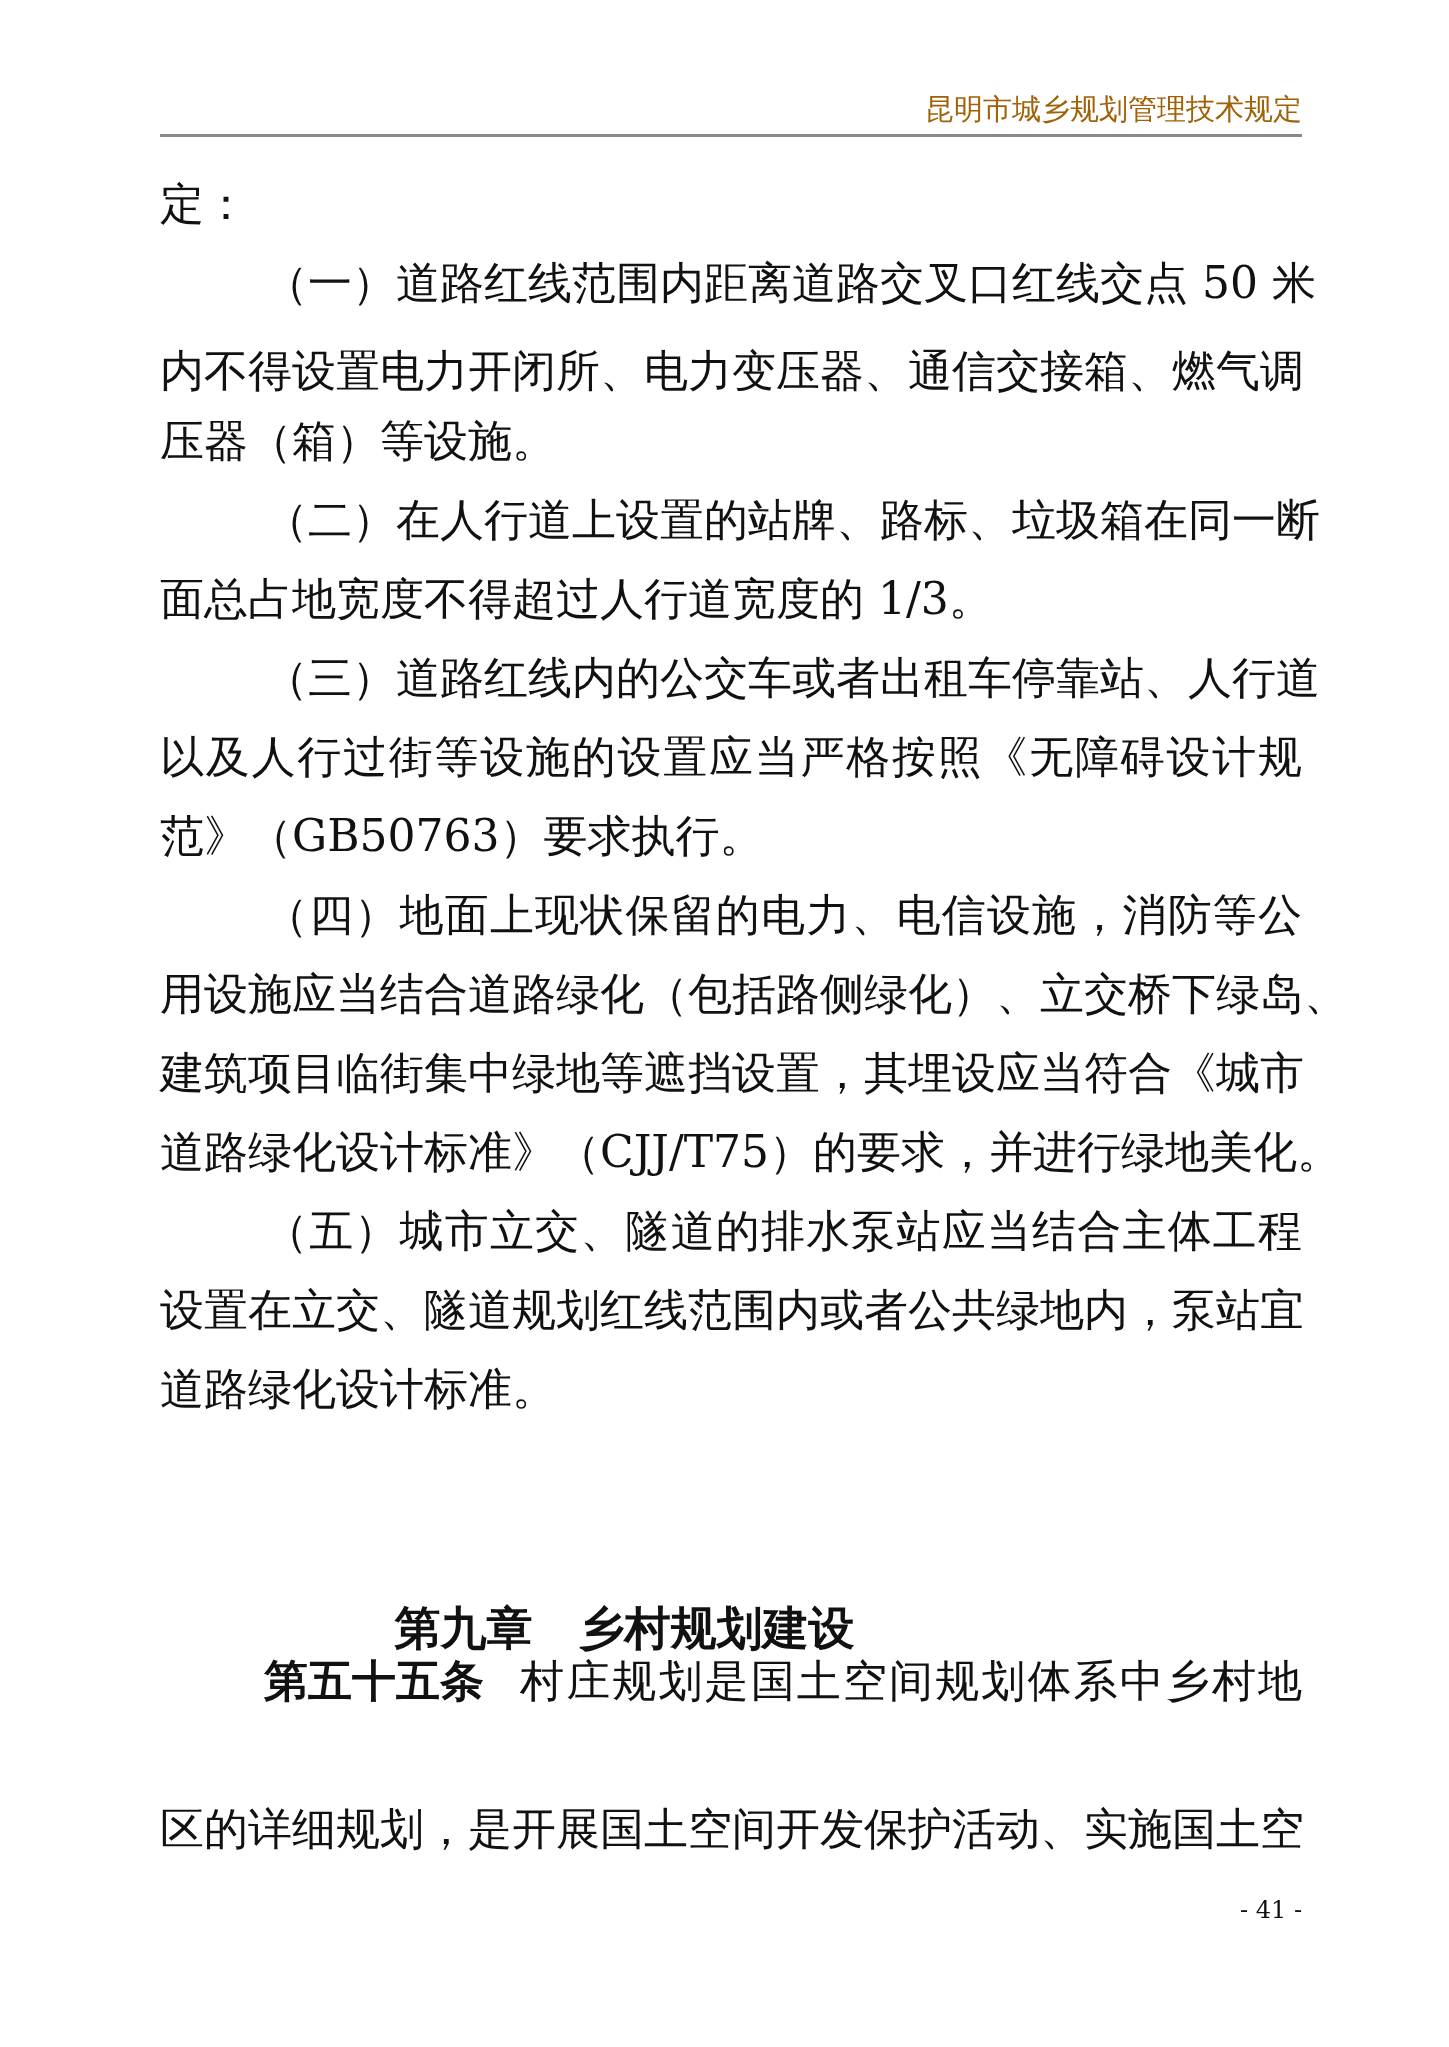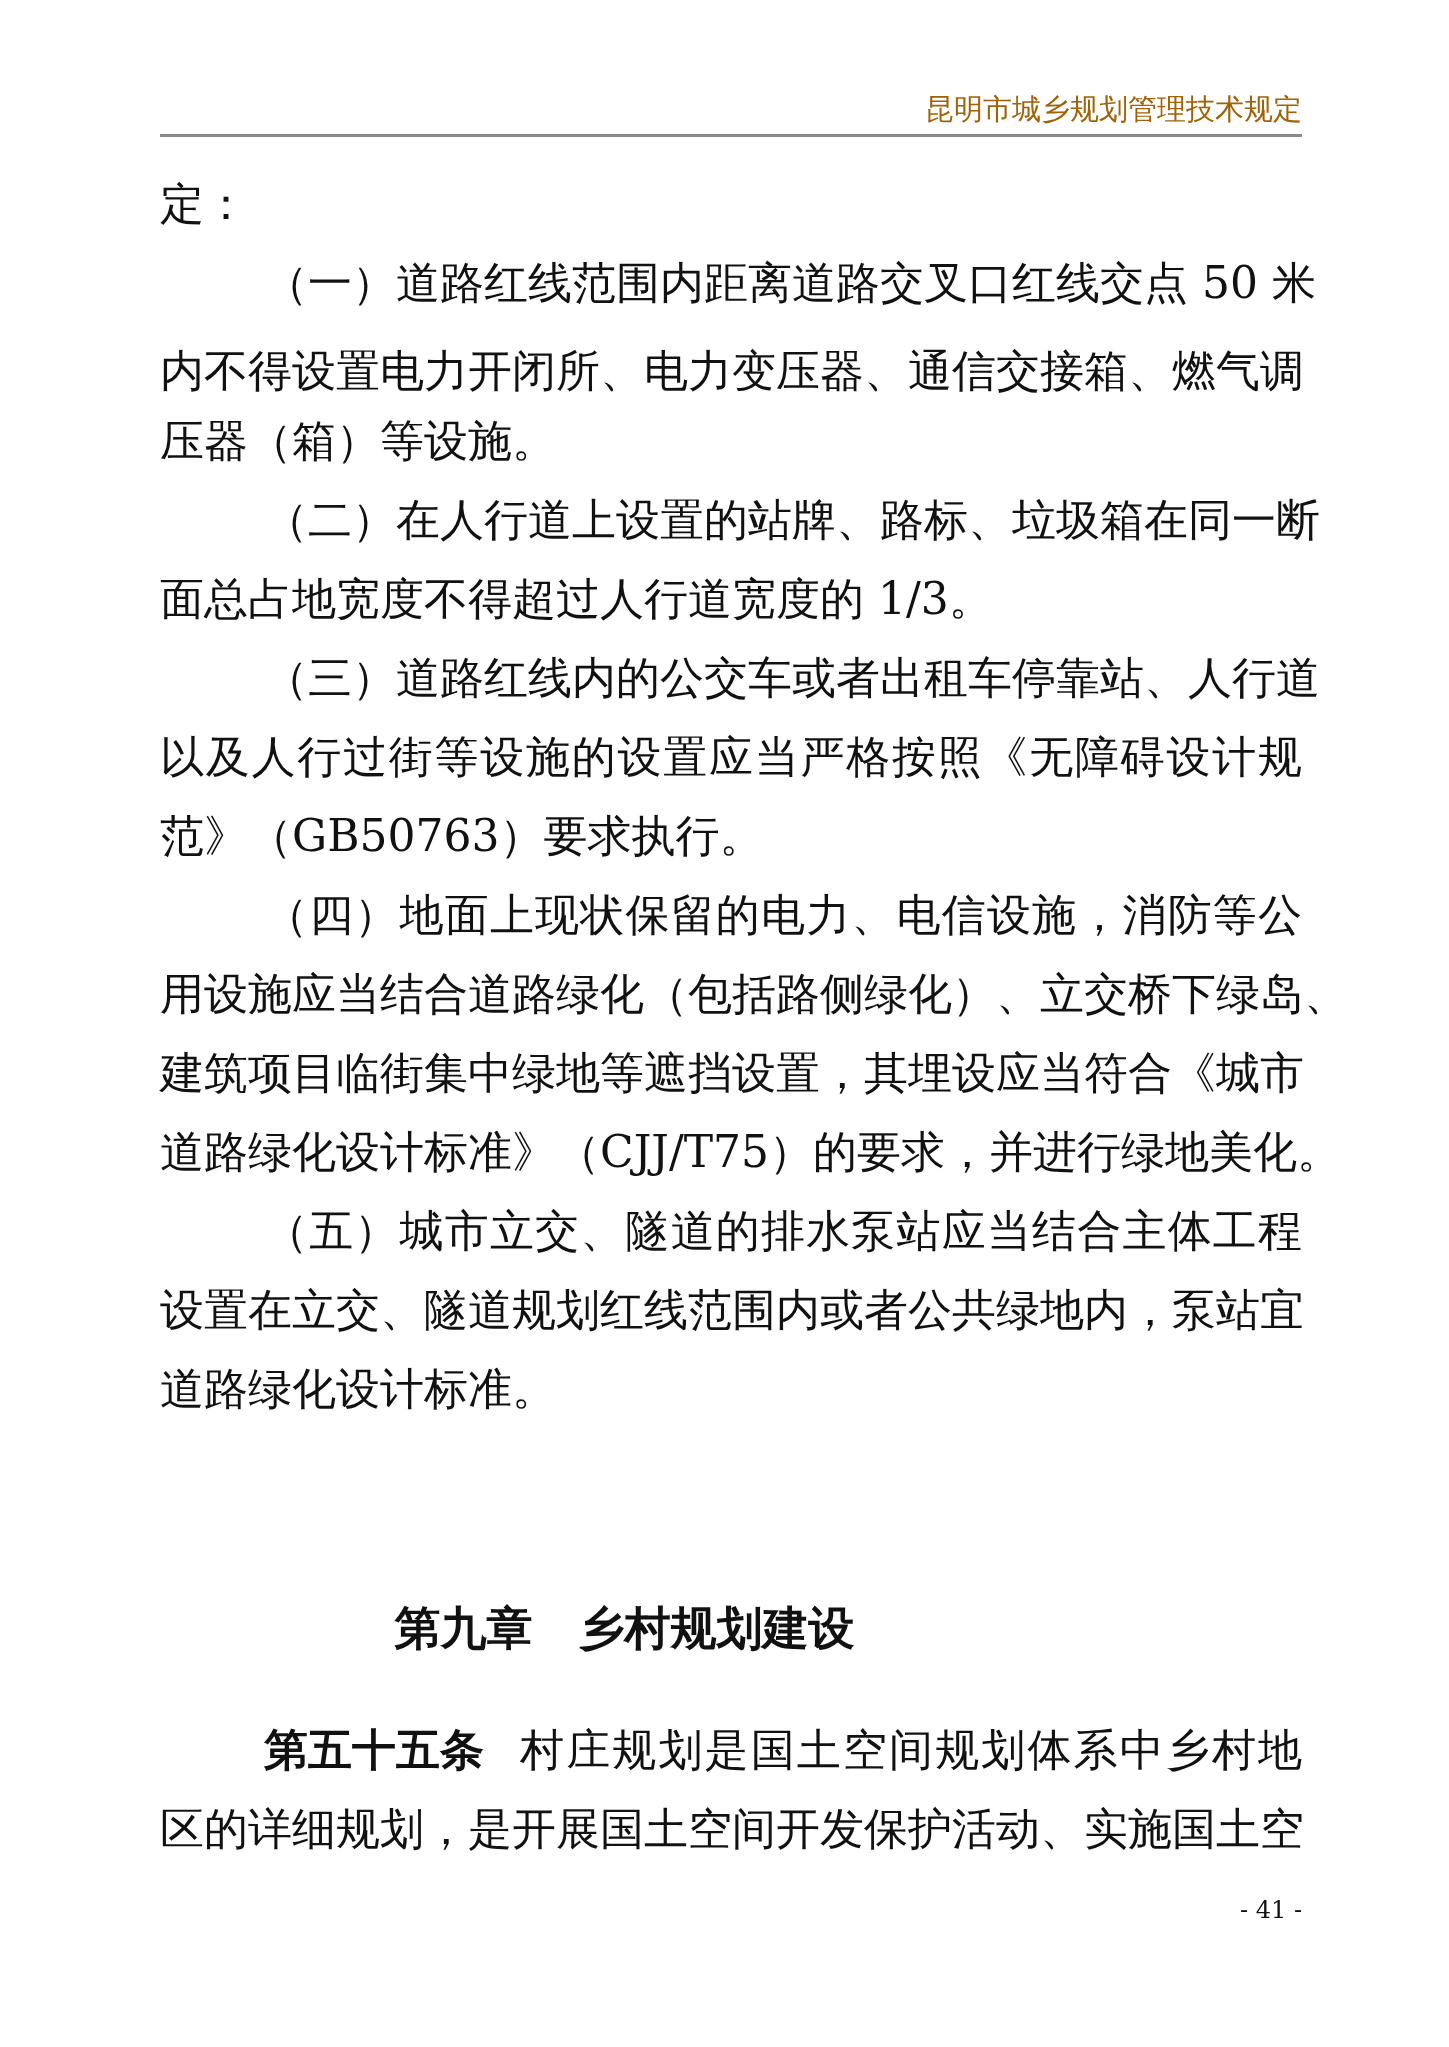--- a/index.html
+++ b/index.html
@@ -40,20 +40,20 @@
   <div class="line" style="top:966px">用设施应当结合道路绿化（包括路侧绿化）、立交桥下绿岛、</div>
   <div class="line" style="top:1045px">建筑项目临街集中绿地等遮挡设置，其埋设应当符合《城市</div>
   <div class="line" style="top:1124px">道路绿化设计标准》（CJJ/T75）的要求，并进行绿地美化。</div>
 
   <div class="line indent" style="top:1203px">（五）城市立交、隧道的排水泵站应当结合主体工程</div>
   <div class="line" style="top:1282px">设置在立交、隧道规划红线范围内或者公共绿地内，泵站宜</div>
   <div class="line last" style="top:1361px">道路绿化设计标准。</div>
 
   <div class="chapter">第九章　乡村规划建设</div>
 
-  <div class="line indent" style="top:1722px; display:flex; justify-content:space-between;">
+  <div class="line indent" style="top:1653px; display:flex; justify-content:space-between;">
     <span class="article-label">第五十五条</span>
     <span style="flex:1; margin-left:36px; text-align:justify; text-align-last:justify;">村庄规划是国土空间规划体系中乡村地</span>
   </div>
   <div class="line" style="top:1801px">区的详细规划，是开展国土空间开发保护活动、实施国土空</div>
 
   <div class="page-number">- 41 -</div>
 </div>
 
 </body></html>

